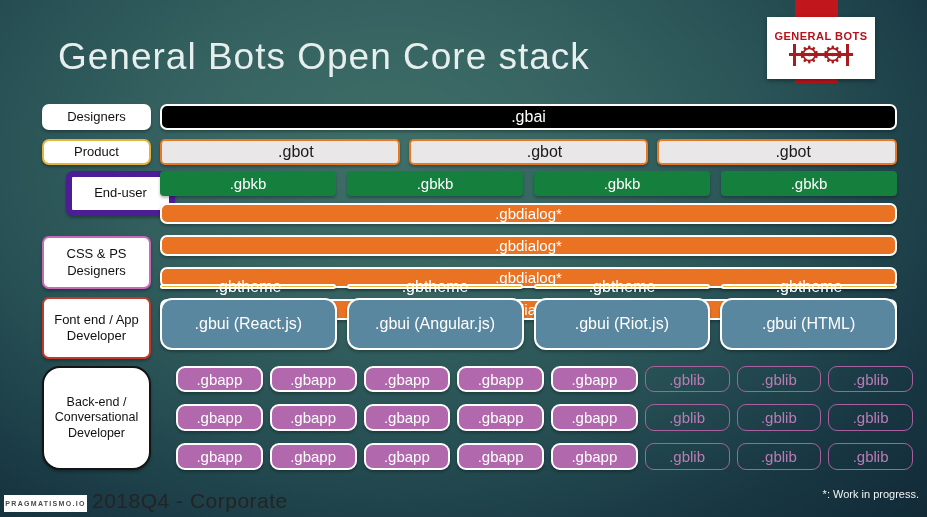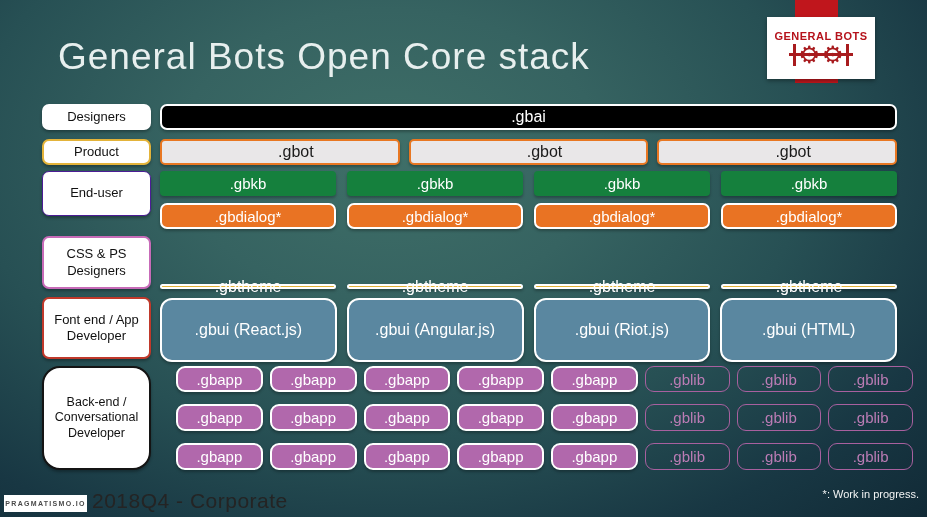--- a/index.html
+++ b/index.html
@@ -28,41 +28,41 @@
   .logo-gears .gear{font-size:24px;line-height:24px;color:#a81b1e;position:relative;}
   
   .role{
     position:absolute;left:42px;width:109px;background:#ffffff;border-radius:7px;
     display:flex;align-items:center;justify-content:center;text-align:center;
     font-size:13px;color:#111;padding:2px 6px;box-sizing:border-box;line-height:1.25;
     box-shadow:0 2px 3px rgba(0,0,0,.3);
   }
   .role.architect{top:104px;height:26px;border:2px solid #ffffff;}
   .role.product{top:139px;height:26px;border:2px solid #e3b33a;}
-  .role.enduser{top:171px;height:45px;border:1px solid #4c1d95;}
+  .role.enduser{top:171px;height:45px;border:6px solid #4c1d95;margin-left:24px;}
   .role.cssps{top:236px;height:53px;border:2px solid #c76bb8;}
   .role.frontend{top:297px;height:62px;border:2px solid #c0392b;}
   .role.backend{top:366px;height:104px;border:2px solid #141414;border-radius:18px;font-size:12.5px;}
   
   .row{position:absolute;left:160px;width:737px;display:flex;}
   .btn{
     flex:1;display:flex;align-items:center;justify-content:center;
     color:#fff;box-sizing:border-box;box-shadow:0 2px 3px rgba(0,0,0,.28);
   }
   .row-gbai{top:104px;height:26px;text-align:center;}
   .gbai{background:#000;border:2px solid #fff;border-radius:7px;font-size:16px;}
   .row-gbot{top:139px;height:26px;gap:9px;}
   .gbot{background:#e9e7e8;border:2px solid #e87722;border-radius:5px;color:#1a1a1a;font-size:16px;padding-left:32px;}
   .row-gbkb{top:171px;height:25px;gap:11px;}
   .gbkb{background:#15803d;border-radius:4px;font-size:15px;}
-  .row-gbdialog{top:203px;height:26px;gap:11px;}
+  .row-gbdialog{top:203px;height:26px;gap:11px;flex-direction:column;}
   .gbdialog{background:#e97323;border:2px solid #fff;border-radius:7px;font-size:15px;}
   .row-gbtheme{top:236px;height:53px;gap:11px;}
   .gbtheme{background:#e4b339;border:2px solid #fff;border-radius:10px;font-size:16px;margin-top:48px;}
-  .row-gbui{top:298px;height:64px;gap:10px;}
+  .row-gbui{top:298px;height:52px;gap:10px;}
   .gbui{background:#5a87a0;border:2px solid #fff;border-radius:12px;font-size:16px;}
   .row-apps{gap:7px;padding-left:16px;}
   .row-apps1{top:366px;height:26px;}
   .row-apps2{top:404px;height:27px;}
   .row-apps3{top:443px;height:27px;}
   .gbapp{background:#b168ac;border:2px solid #fff;border-radius:9px;font-size:15px;}
   .gblib{background:transparent;border:1.5px solid #a8609f;border-radius:9px;color:#bb7cb5;font-size:15px;box-shadow:none;}
   
   .prag-badge{
     position:absolute;left:4px;top:495px;width:83px;height:17px;background:#fff;

